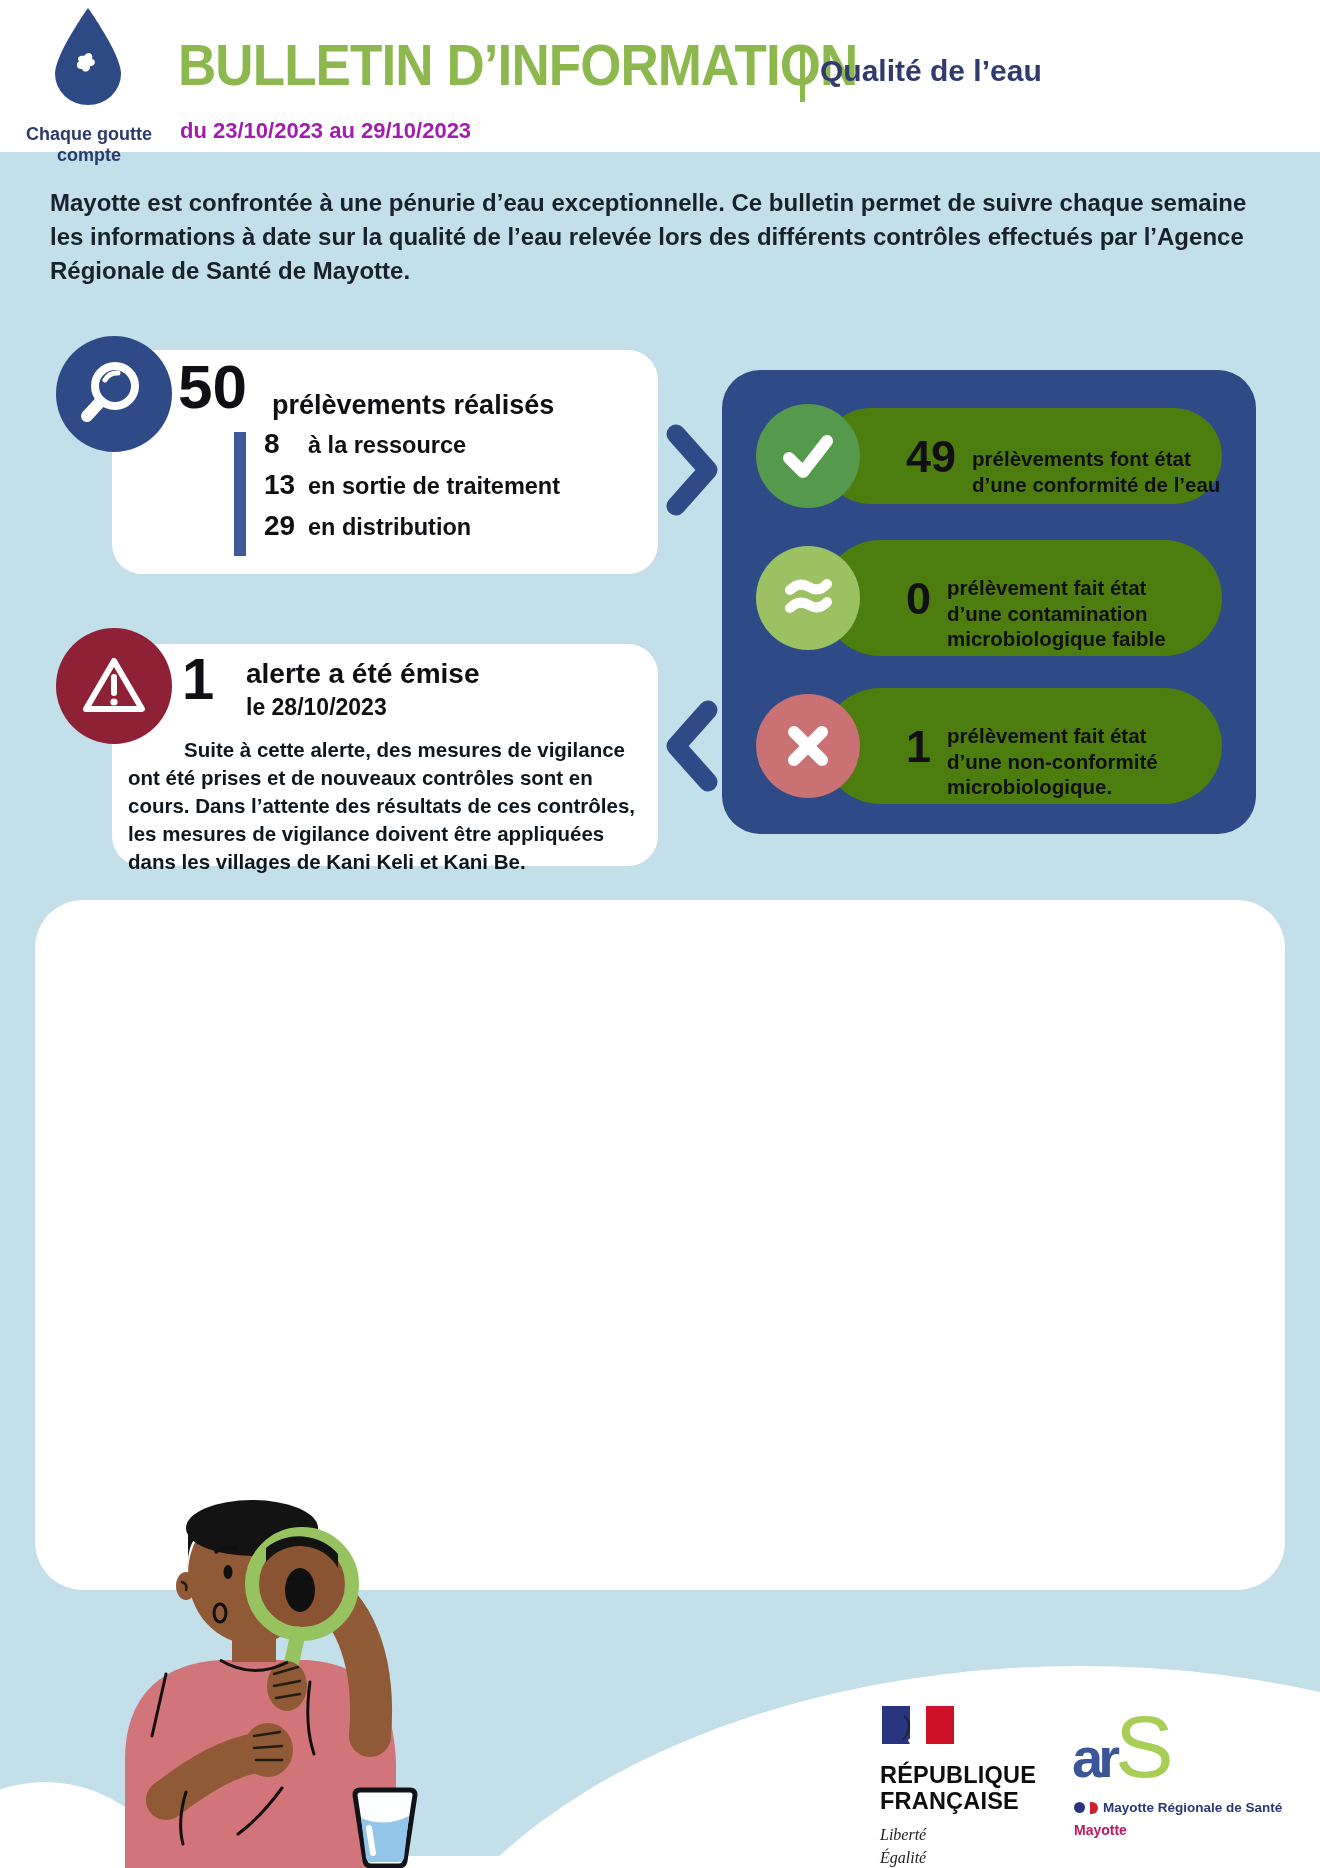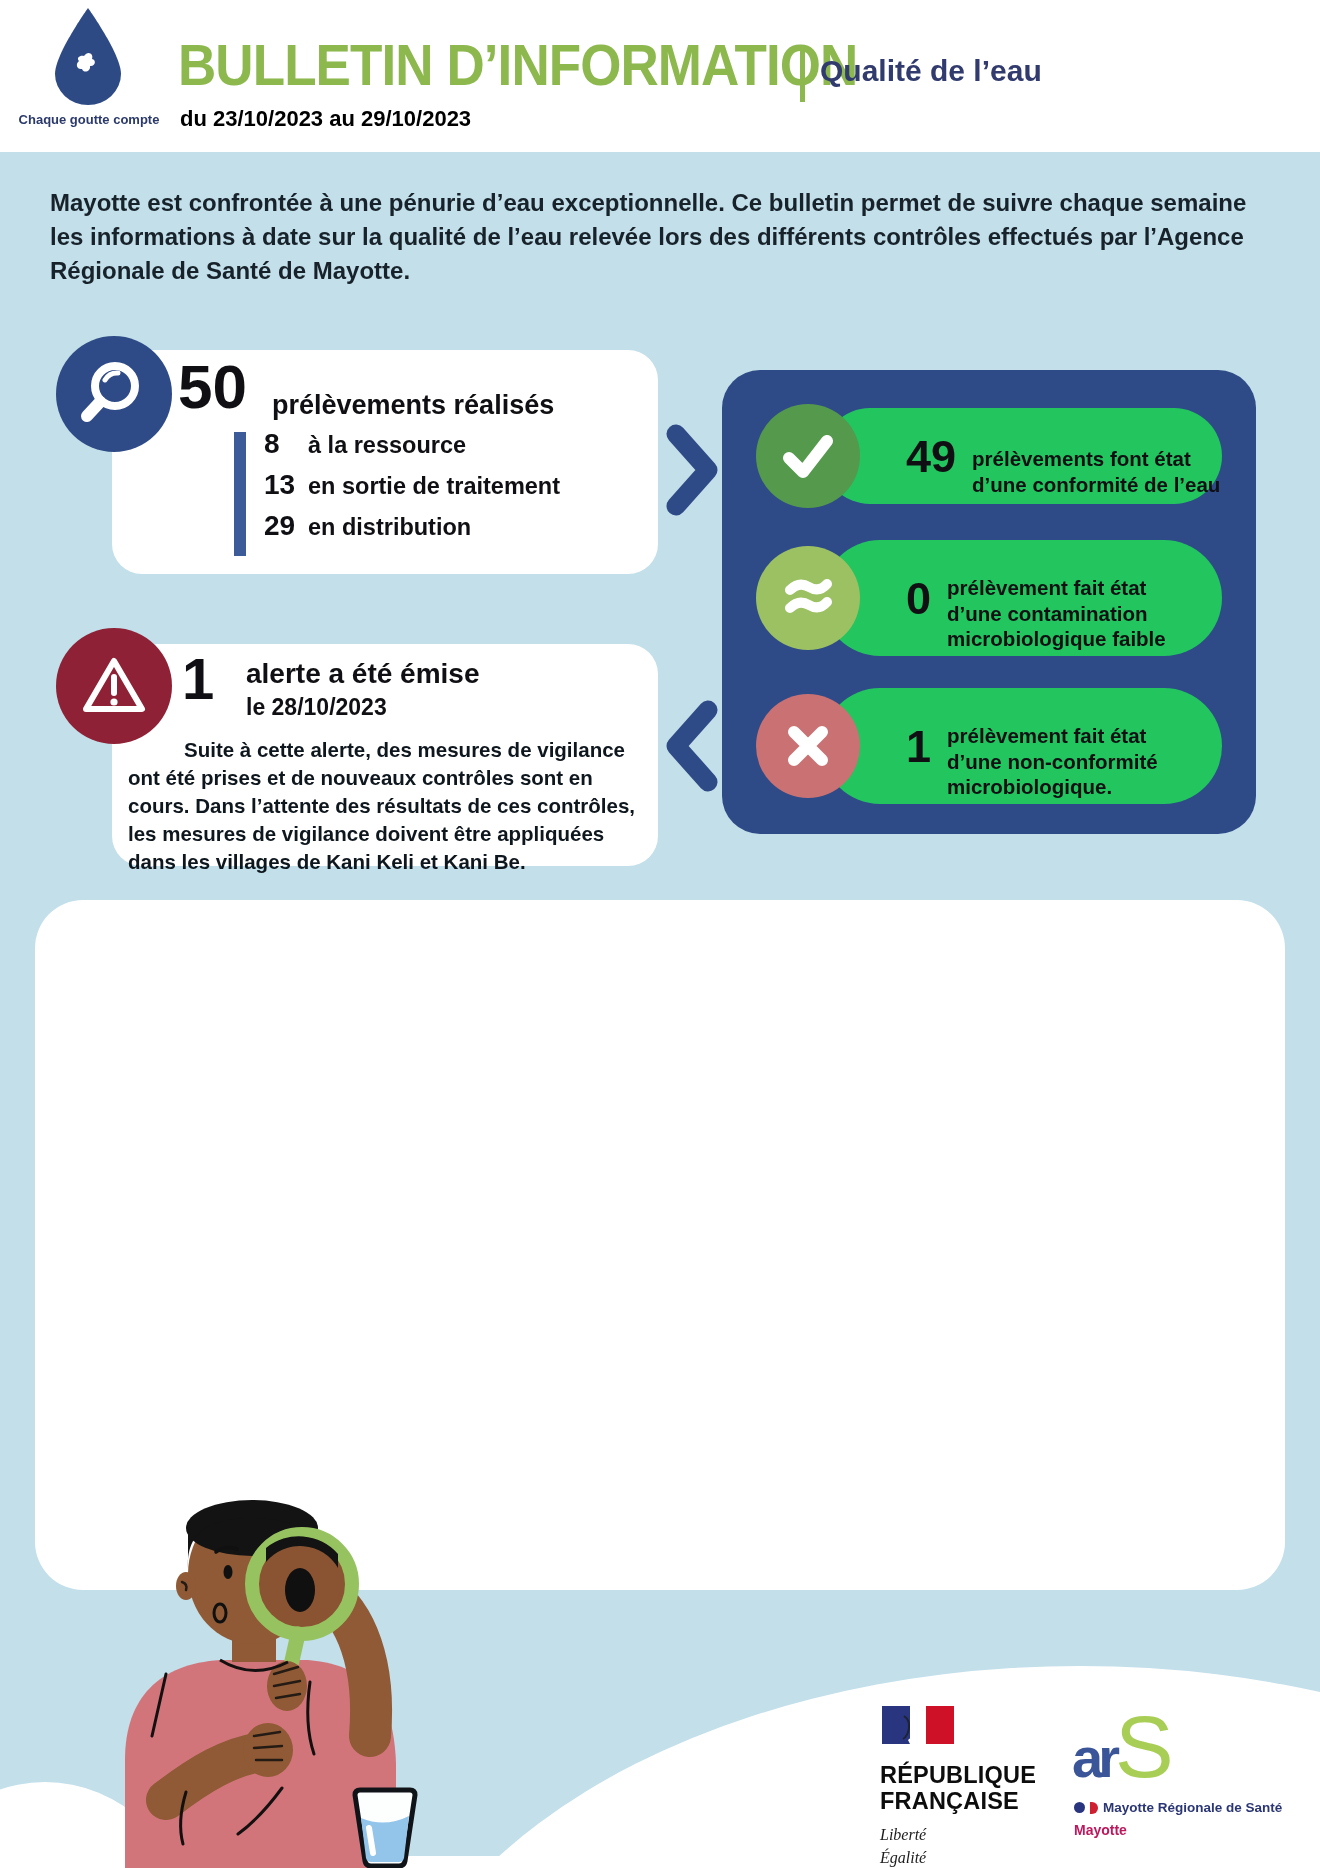--- a/index.html
+++ b/index.html
@@ -2,27 +2,27 @@
 <html><head>
 <meta charset="utf-8">
 <style>
   html,body{margin:0;padding:0;background:#9fb6c1;}
   .page{position:relative;width:1320px;height:1868px;margin:0 auto;background:#c2dfea;
         overflow:hidden;font-family:"Liberation Sans",sans-serif;color:#18222a;}
   .abs{position:absolute;}
   
   .hdr{position:absolute;left:0;top:0;width:1320px;height:152px;background:#fff;z-index:5;}
   .logo-drop{position:absolute;left:52px;top:6px;width:72px;height:100px;}
-  .logo-caption{position:absolute;left:4px;top:112px;width:170px;text-align:center;
-                font-size:13px;font-weight:700;color:#2b3a6b;}
+  .logo-caption{position:absolute;left:4px;top:124px;width:170px;text-align:center;
+                font-size:18px;font-weight:700;color:#2b3a6b;}
   .title{position:absolute;left:178px;top:32px;font-size:57px;font-weight:800;color:#8cb84e;
          letter-spacing:-1px;white-space:nowrap;transform:scaleX(.93);transform-origin:left center;}
   .title-divider{position:absolute;left:800px;top:46px;width:5px;height:56px;background:#8cb84e;}
   .subtitle{position:absolute;left:820px;top:54px;font-size:30px;font-weight:800;color:#313b6e;}
-  .date-range{position:absolute;left:180px;top:106px;font-size:22px;font-weight:700;color:#000000;}
+  .date-range{position:absolute;left:180px;top:118px;font-size:22px;font-weight:700;color:#a21caf;}
   
   .intro{position:absolute;left:50px;top:186px;width:1210px;font-size:24px;font-weight:600;
          line-height:1.42;color:#18222a;margin:0;}
   
   .card{position:absolute;background:#fff;border-radius:30px;}
   .stat-card{left:112px;top:350px;width:546px;height:224px;}
   .alert-card{left:112px;top:644px;width:546px;height:222px;}
   .badge{position:absolute;border-radius:50%;display:flex;align-items:center;justify-content:center;z-index:2;}
   .badge-blue{left:56px;top:336px;width:116px;height:116px;background:#2f4b87;}
   .badge-red{left:56px;top:628px;width:116px;height:116px;background:#8e2135;}
@@ -30,21 +30,21 @@
   .stat-total-label{position:absolute;left:272px;top:390px;font-size:27px;font-weight:700;color:#101014;}
   .stat-bar{position:absolute;left:234px;top:432px;width:12px;height:124px;background:#3e5b99;}
   .stat-items{position:absolute;left:264px;top:428px;}
   .stat-item{display:flex;align-items:baseline;height:41px;}
   .stat-item .n{font-size:28px;font-weight:800;color:#101014;min-width:44px;}
   .stat-item .l{font-size:23.5px;font-weight:600;color:#101014;}
   
   .chev{position:absolute;z-index:3;}
   
   .panel{position:absolute;left:722px;top:370px;width:534px;height:464px;background:#2e4b88;border-radius:38px;}
-  .pill{position:absolute;background:#22c55e;border-radius:60px;display:flex;align-items:center;
+  .pill{position:absolute;background:#4d7c0f;border-radius:60px;display:flex;align-items:center;
         padding-left:84px;box-sizing:border-box;gap:16px;}
   .pill1{left:822px;top:408px;width:400px;height:96px;}
   .pill2{left:822px;top:540px;width:400px;height:116px;}
   .pill3{left:822px;top:688px;width:400px;height:116px;}
   .rbadge{position:absolute;width:104px;height:104px;border-radius:50%;display:flex;
           align-items:center;justify-content:center;z-index:2;}
   .rbadge1{left:756px;top:404px;background:#55994d;}
   .rbadge2{left:756px;top:546px;background:#9cc162;}
   .rbadge3{left:756px;top:694px;background:#c97173;}
   .pill .val{font-size:45px;font-weight:800;color:#101014;line-height:1;}

